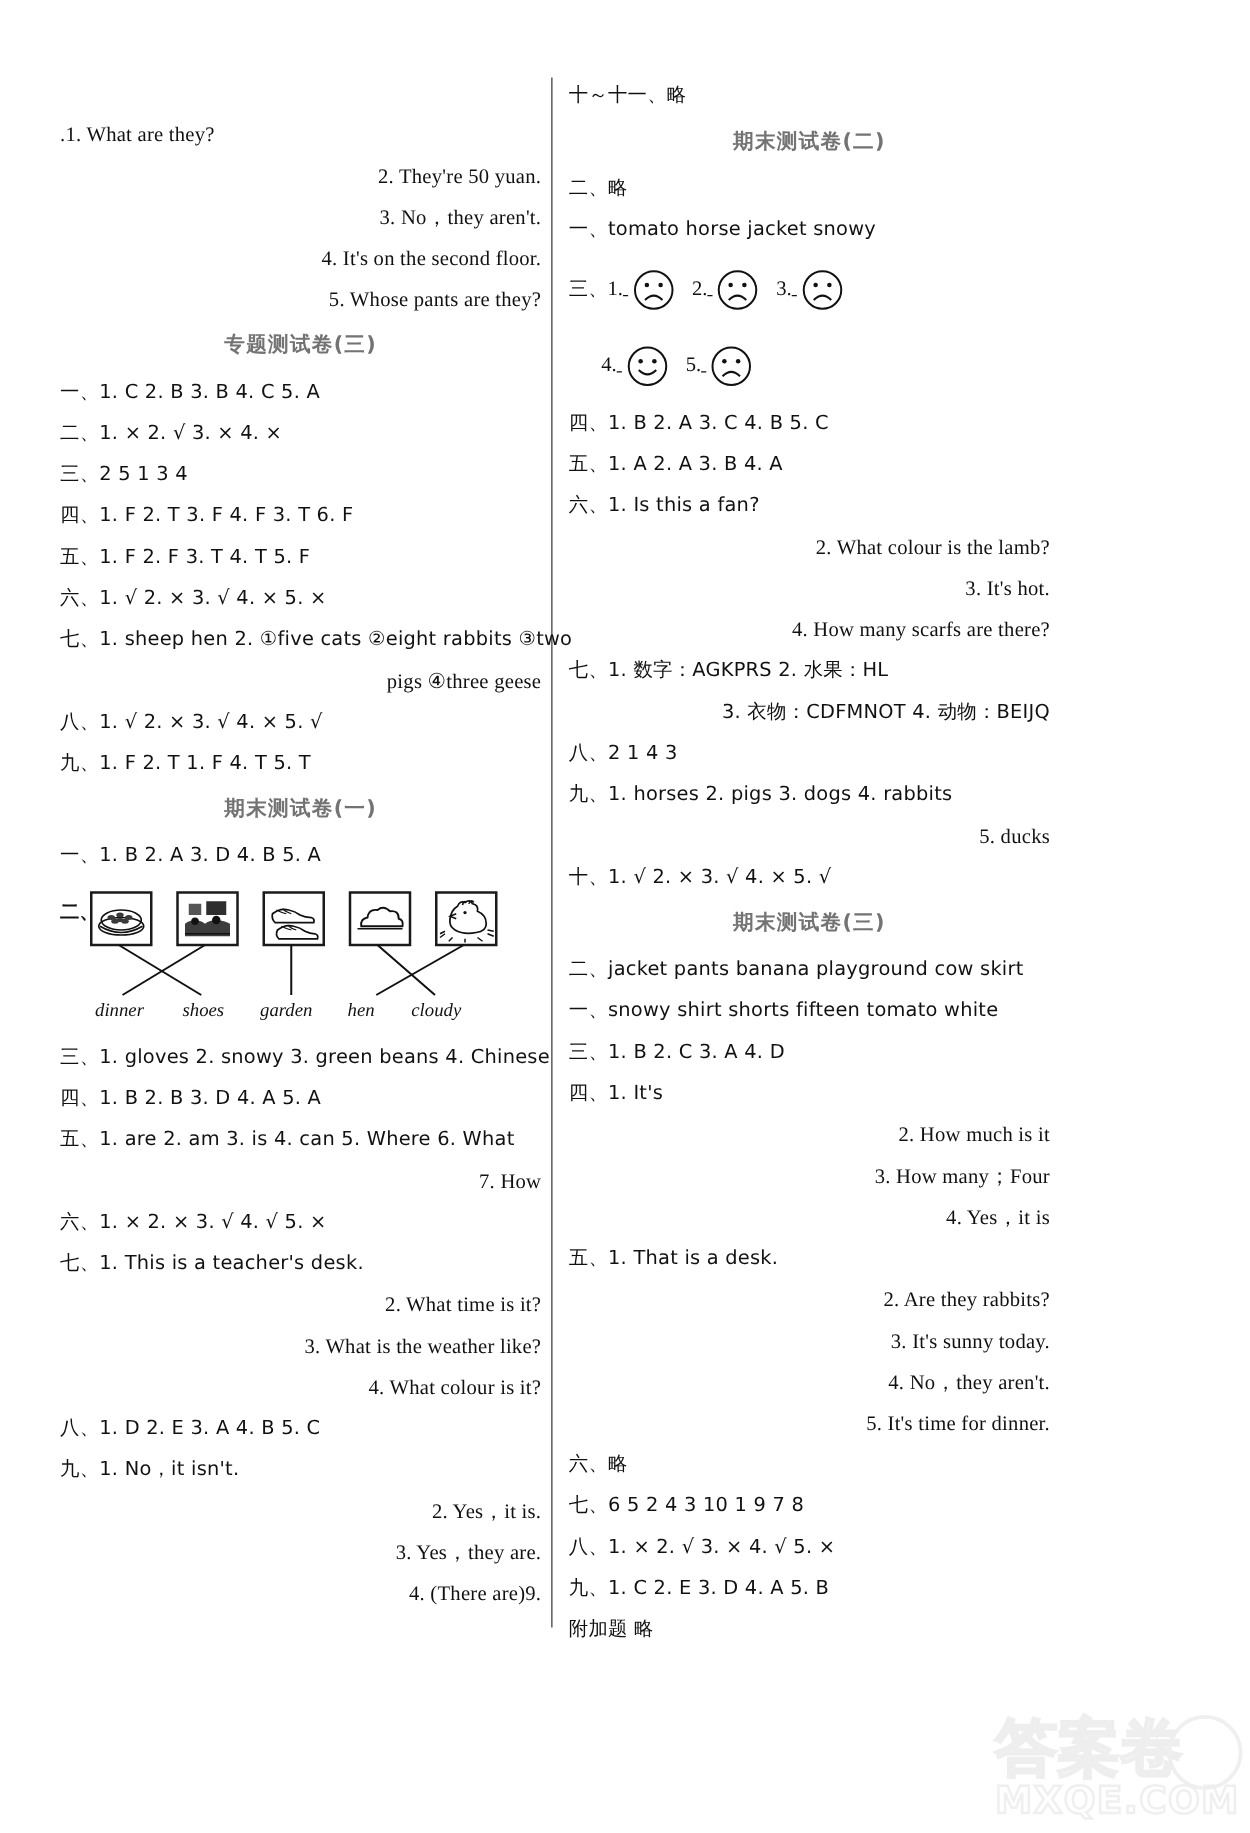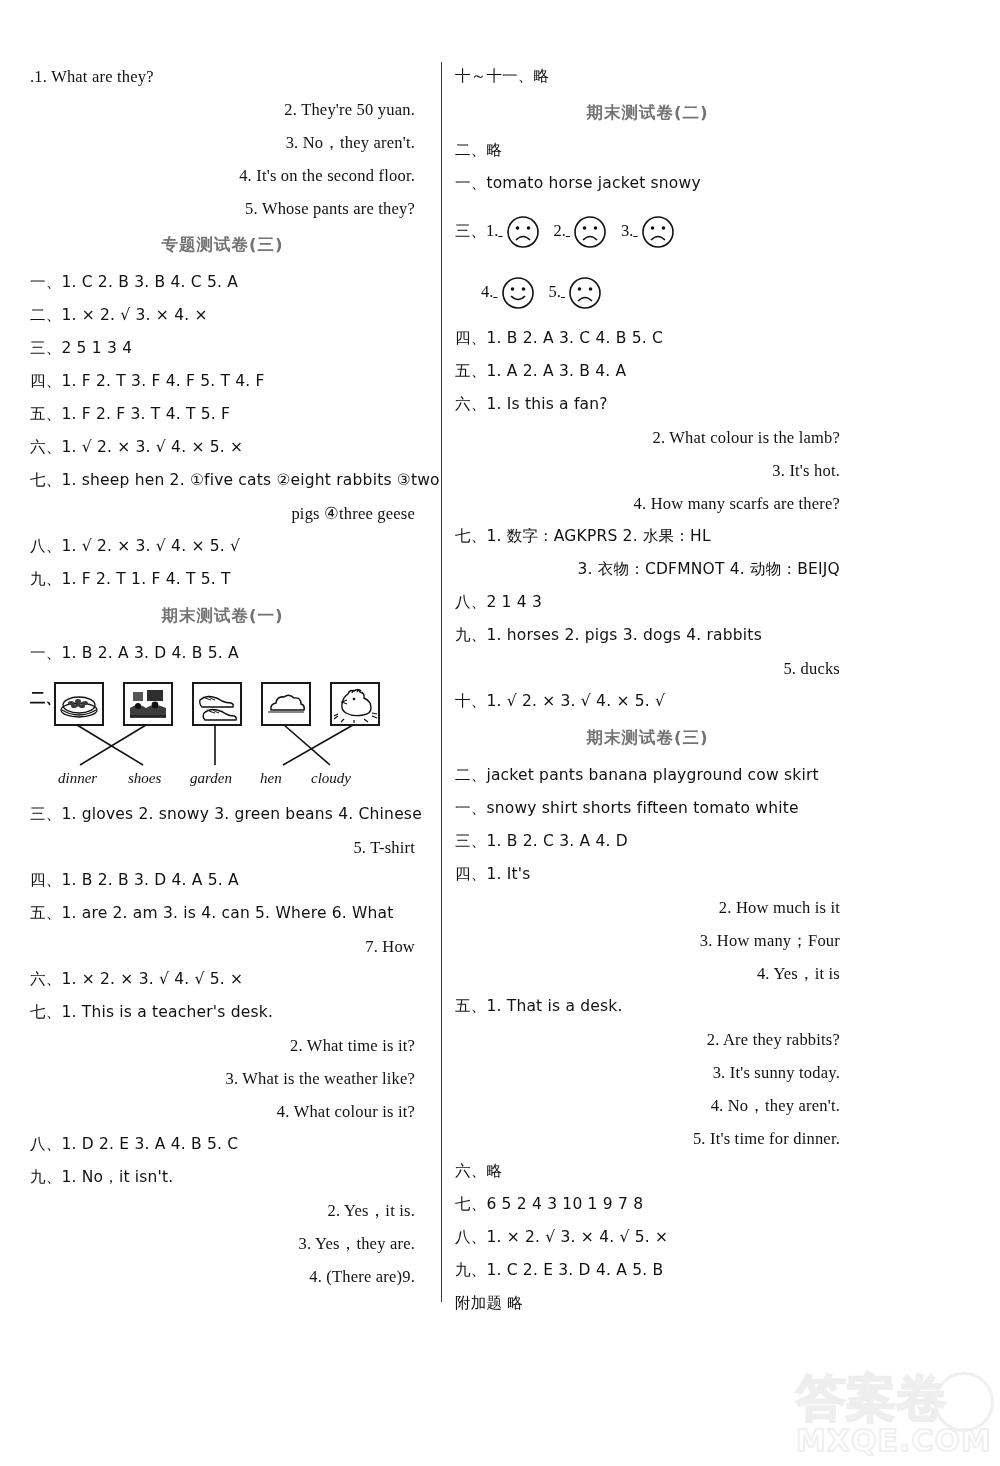--- a/index.html
+++ b/index.html
@@ -18,21 +18,21 @@
   .page {
     position: absolute;
     inset: 0;
   }
   
   .col {
     position: absolute;
     top: 60px;
     width: 385px;
   }
-  .col-left  { left: 30px; }
+  .col-left  { left: 48px; margin-top: 31px; }
   .col-right { left: 455px; }
 
   .divider {
     position: absolute;
     left: 441px;
     top: 62px;
     width: 1px;
     height: 1240px;
     background: #3a3a3a;
   }
@@ -179,21 +179,21 @@
     <span class="line indent">2. They're 50 yuan.</span>
     <span class="line indent">3. No，they aren't.</span>
     <span class="line indent">4. It's on the second floor.</span>
     <span class="line indent">5. Whose pants are they?</span>
 
     <span class="sec-title">专题测试卷(三)</span>
 
     <span class="line cn-lite">一、1. C   2. B   3. B   4. C   5. A</span>
     <span class="line cn-lite">二、1. ×   2. √   3. ×   4. ×</span>
     <span class="line cn-lite">三、2   5   1   3   4</span>
-    <span class="line cn-lite">四、1. F   2. T   3. F   4. F   5. T   4. F</span>
+    <span class="line cn-lite">四、1. F   2. T   3. F   4. F   3. T   6. F</span>
     <span class="line cn-lite">五、1. F   2. F   3. T   4. T   5. F</span>
     <span class="line cn-lite">六、1. √   2. ×   3. √   4. ×   5. ×</span>
     <span class="line cn-lite">七、1. sheep   hen   2. ①five cats   ②eight rabbits   ③two</span>
     <span class="line indent">pigs   ④three geese</span>
     <span class="line cn-lite">八、1. √   2. ×   3. √   4. ×   5. √</span>
     <span class="line cn-lite">九、1. F   2. T   1. F   4. T   5. T</span>
 
     <span class="sec-title">期末测试卷(一)</span>
 
     <span class="line cn-lite">一、1. B   2. A   3. D   4. B   5. A</span>
@@ -268,21 +268,20 @@
       </svg>
 
       <span class="match-label" style="left:28px">dinner</span>
       <span class="match-label" style="left:98px">shoes</span>
       <span class="match-label" style="left:160px">garden</span>
       <span class="match-label" style="left:230px">hen</span>
       <span class="match-label" style="left:281px">cloudy</span>
     </div>
 
     <span class="line cn-lite">三、1. gloves   2. snowy   3. green beans   4. Chinese</span>
-    <span class="line indent">5. T-shirt</span>
     <span class="line cn-lite">四、1. B   2. B   3. D   4. A   5. A</span>
     <span class="line cn-lite">五、1. are   2. am   3. is   4. can   5. Where   6. What</span>
     <span class="line indent">7. How</span>
     <span class="line cn-lite">六、1. ×   2. ×   3. √   4. √   5. ×</span>
     <span class="line cn-lite">七、1. This is a teacher's desk.</span>
     <span class="line indent">2. What time is it?</span>
     <span class="line indent">3. What is the weather like?</span>
     <span class="line indent">4. What colour is it?</span>
     <span class="line cn-lite">八、1. D   2. E   3. A   4. B   5. C</span>
     <span class="line cn-lite">九、1. No，it isn't.</span>

